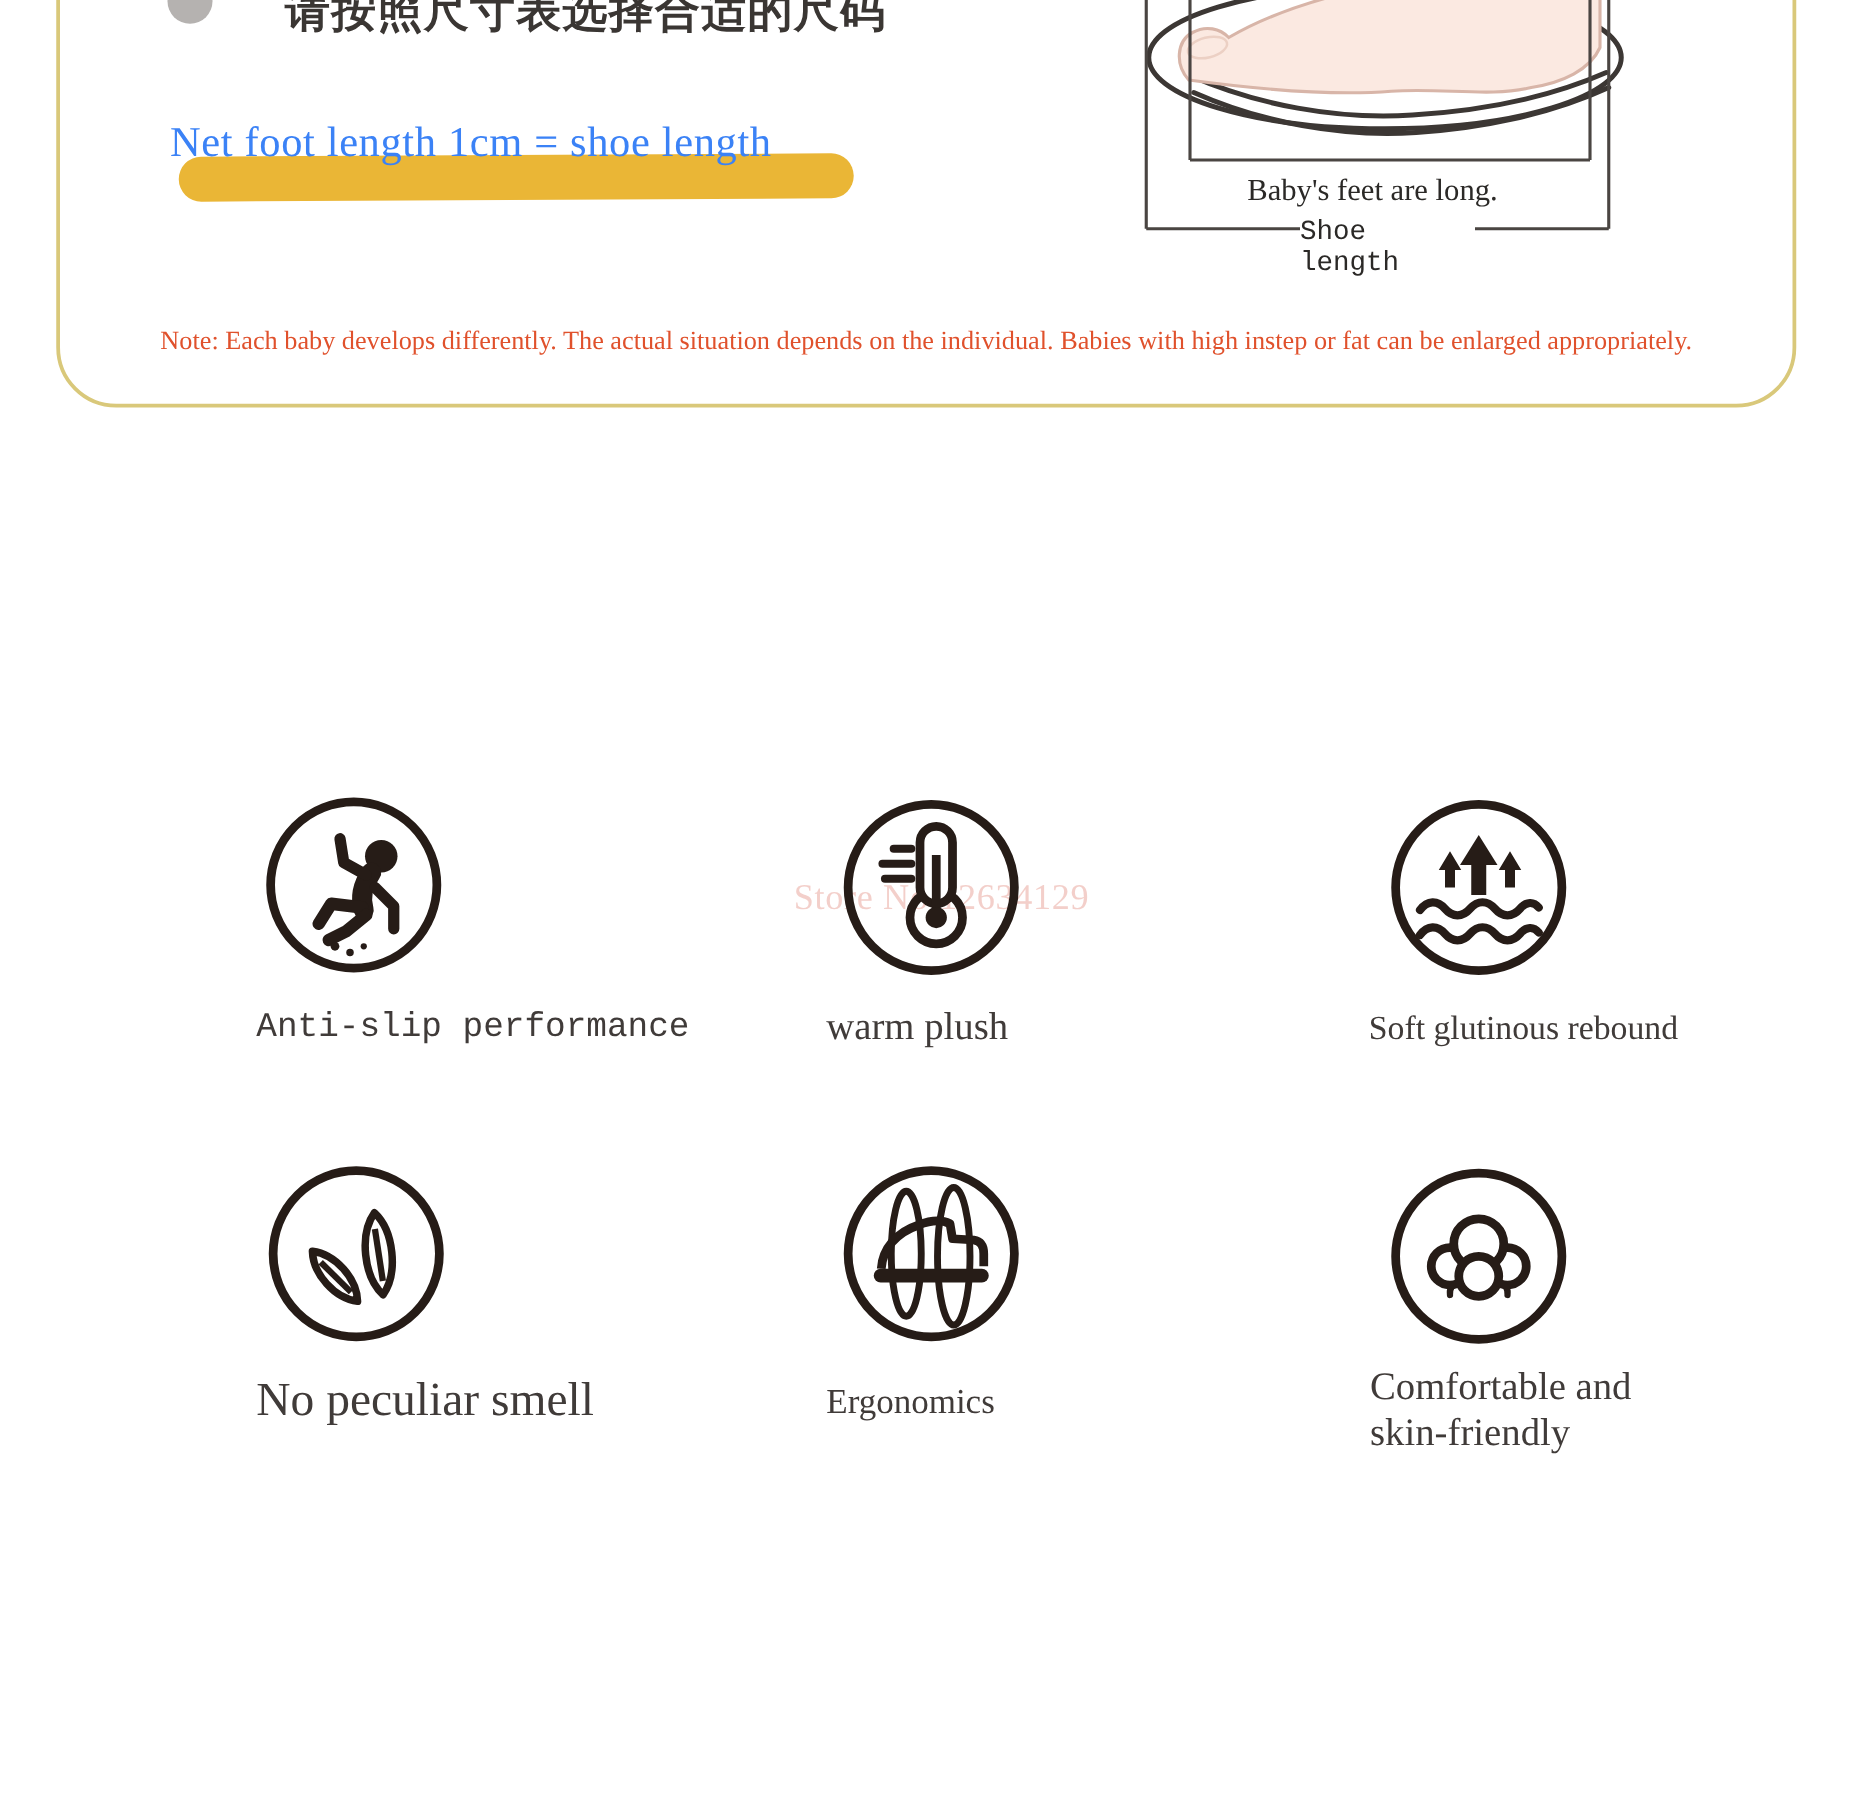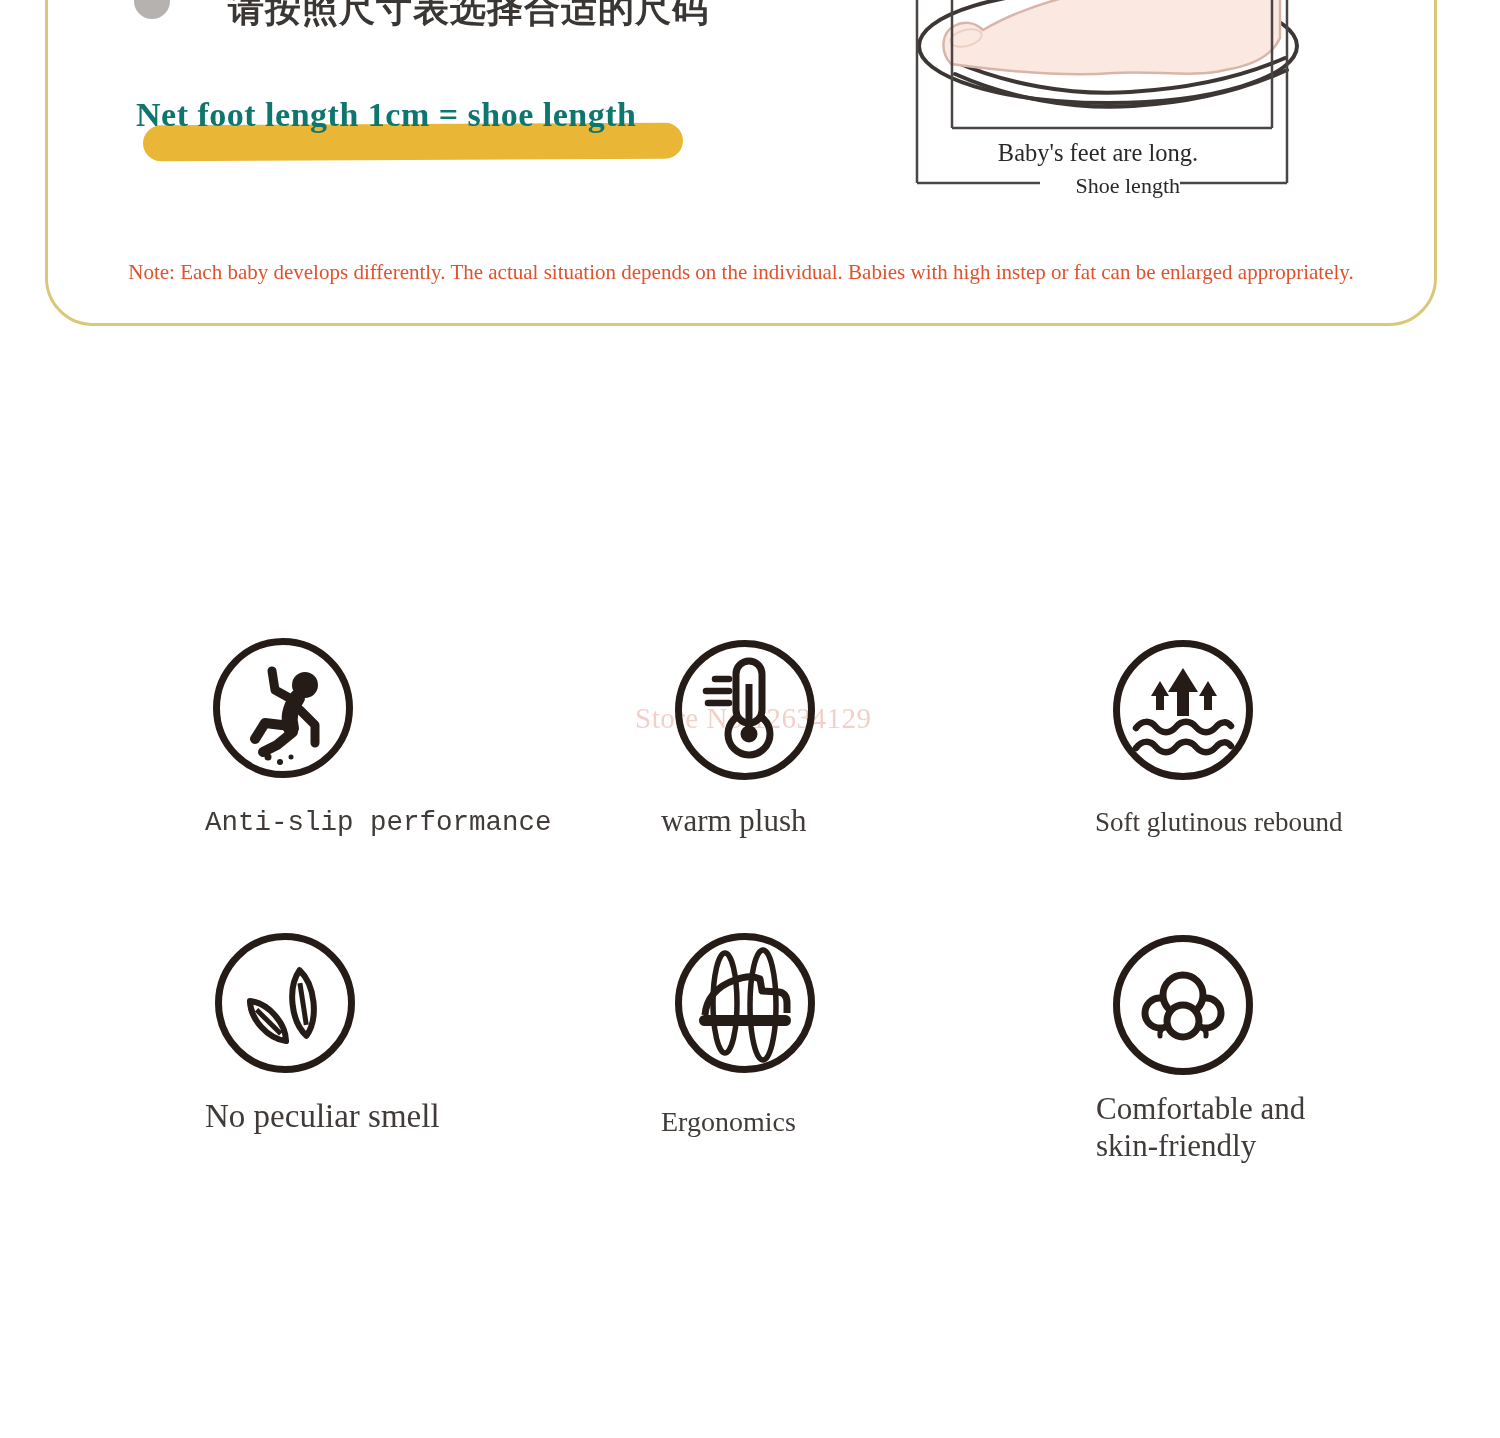--- a/index.html
+++ b/index.html
@@ -7,49 +7,49 @@
           font-family:"Liberation Serif","DejaVu Serif",serif;}
 
   
   .guide-box{position:absolute;left:45px;top:-62px;width:1392px;height:388px;
              border:3px solid #d9c87a;border-radius:48px;background:#ffffff;box-sizing:border-box;}
   .bullet{position:absolute;left:134px;top:-17px;width:36px;height:36px;border-radius:50%;
           background:#b5b2b0;}
   .cn-heading{position:absolute;left:228px;top:-15px;width:1000px;
               font-family:"Liberation Sans","DejaVu Sans",sans-serif;
               font-weight:700;font-size:36px;letter-spacing:1px;color:#3a3633;white-space:nowrap;}
-  .headline{position:absolute;left:136px;top:96px;font-size:34px;font-weight:700;
-            color:#0f766e;letter-spacing:.5px;z-index:2;white-space:nowrap;}
+  .headline{position:absolute;left:136px;top:96px;font-size:34px;font-weight:400;
+            color:#3b82f6;letter-spacing:.5px;z-index:2;white-space:nowrap;}
   .highlight{position:absolute;left:143px;top:124px;width:540px;height:36px;border-radius:18px;
              background:#eab636;transform:rotate(-.3deg);z-index:1;}
   .note{position:absolute;left:45px;top:260px;width:1392px;text-align:center;
         font-size:21px;color:#e0512c;}
 
   
   .diagram-svg{position:absolute;left:895px;top:0;width:420px;height:210px;}
   .foot-label{position:absolute;left:978px;top:139px;width:240px;text-align:center;
               font-size:24.5px;color:#2b2927;z-index:3;}
-  .shoe-label{position:absolute;left:1040px;top:173px;width:140px;text-align:right;
-              font-size:22px;color:#2b2927;background:#ffffff;z-index:3;}
+  .shoe-label{position:absolute;left:1040px;top:173px;width:140px;text-align:left;
+              font-size:22px;color:#2b2927;background:#ffffff;z-index:3;font-family:Liberation Mono, monospace;}
 
   
   .watermark{position:absolute;left:635px;top:702px;font-size:29px;letter-spacing:.5px;
              color:rgba(227,141,128,0.42);z-index:1;white-space:nowrap;}
 
   
   .feat-circle{position:absolute;width:140px;height:140px;border:7px solid #261c17;
                border-radius:50%;box-sizing:border-box;background:transparent;z-index:2;}
   .feat-circle svg{position:absolute;left:-7px;top:-7px;width:140px;height:140px;}
   .c1{left:213px;top:638px;} .c2{left:675px;top:640px;} .c3{left:1113px;top:640px;}
   .c4{left:215px;top:933px;} .c5{left:675px;top:933px;} .c6{left:1113px;top:935px;}
   .feat-label{position:absolute;color:#403b39;z-index:2;}
   .l1{left:205px;top:807px;font-size:27.5px;font-family:Liberation Mono, monospace;}
   .l2{left:661px;top:803px;font-size:31px;}
   .l3{left:1095px;top:807px;font-size:27px;}
-  .l4{left:205px;top:1098px;font-size:33px;}
+  .l4{left:205px;top:1098px;font-size:38px;}
   .l5{left:661px;top:1106px;font-size:28px;}
   .l6{left:1096px;top:1091px;font-size:31px;width:260px;line-height:1.18;}
 </style>
 </head>
 <body>
 
 <div id="screen">
 
   <div class="guide-box"></div>
 

